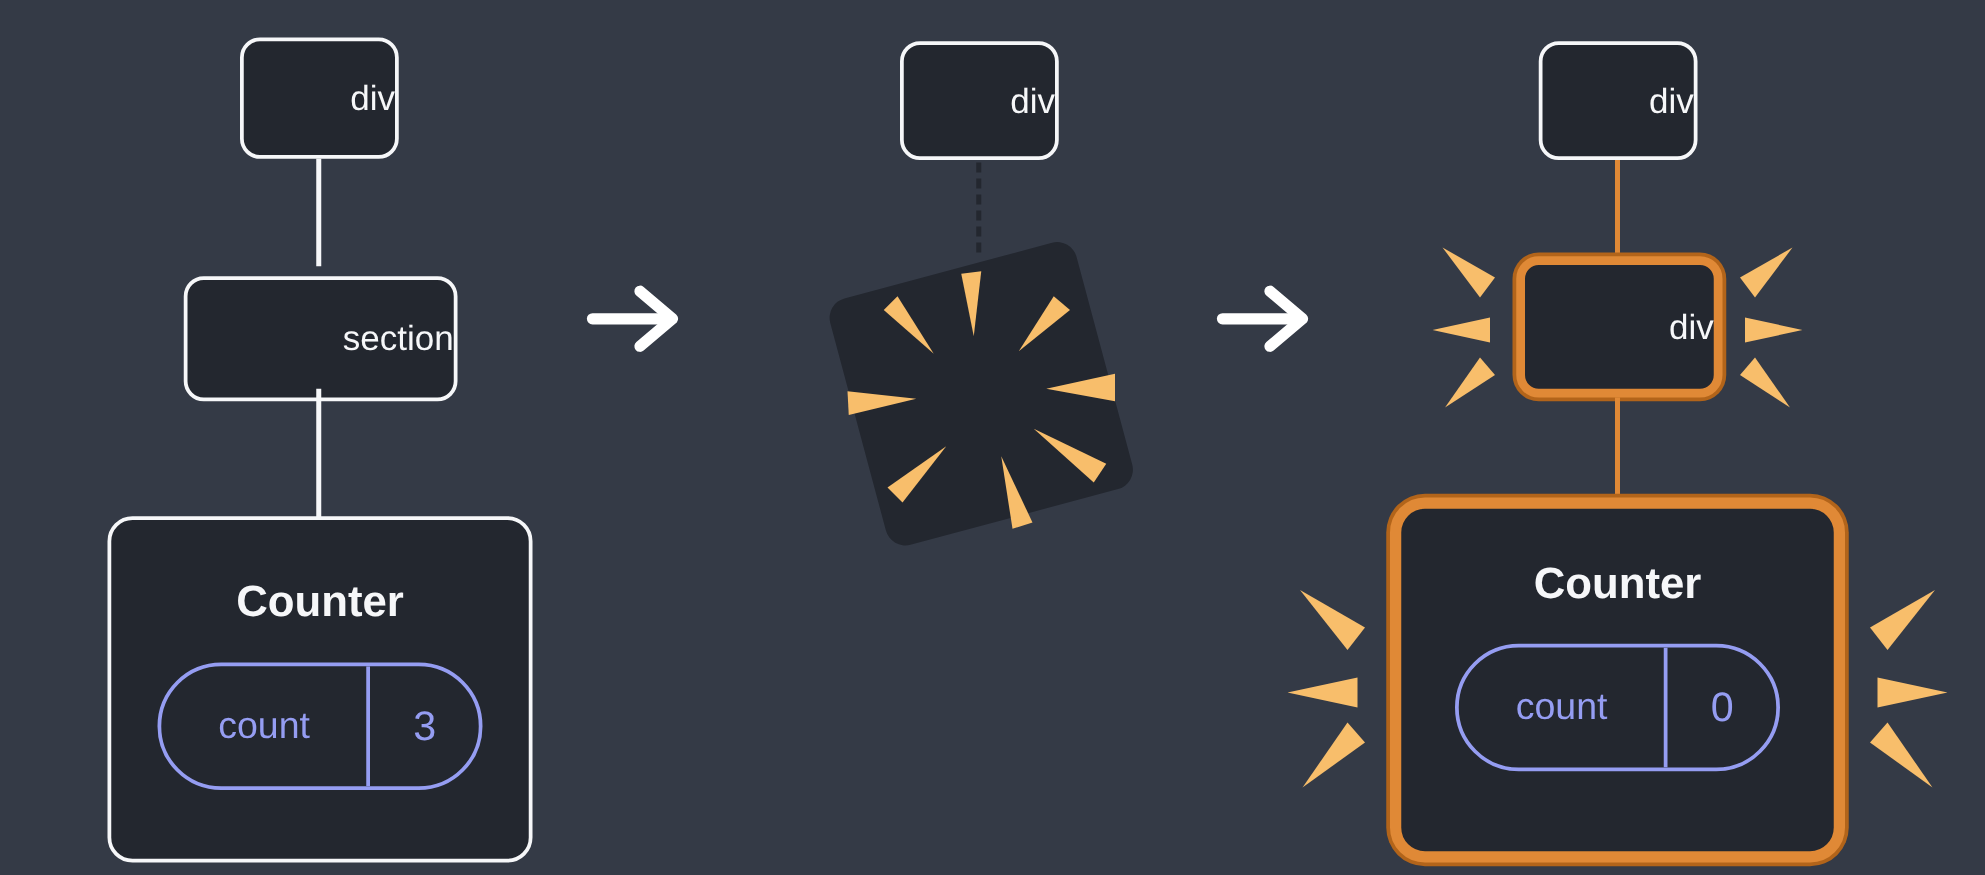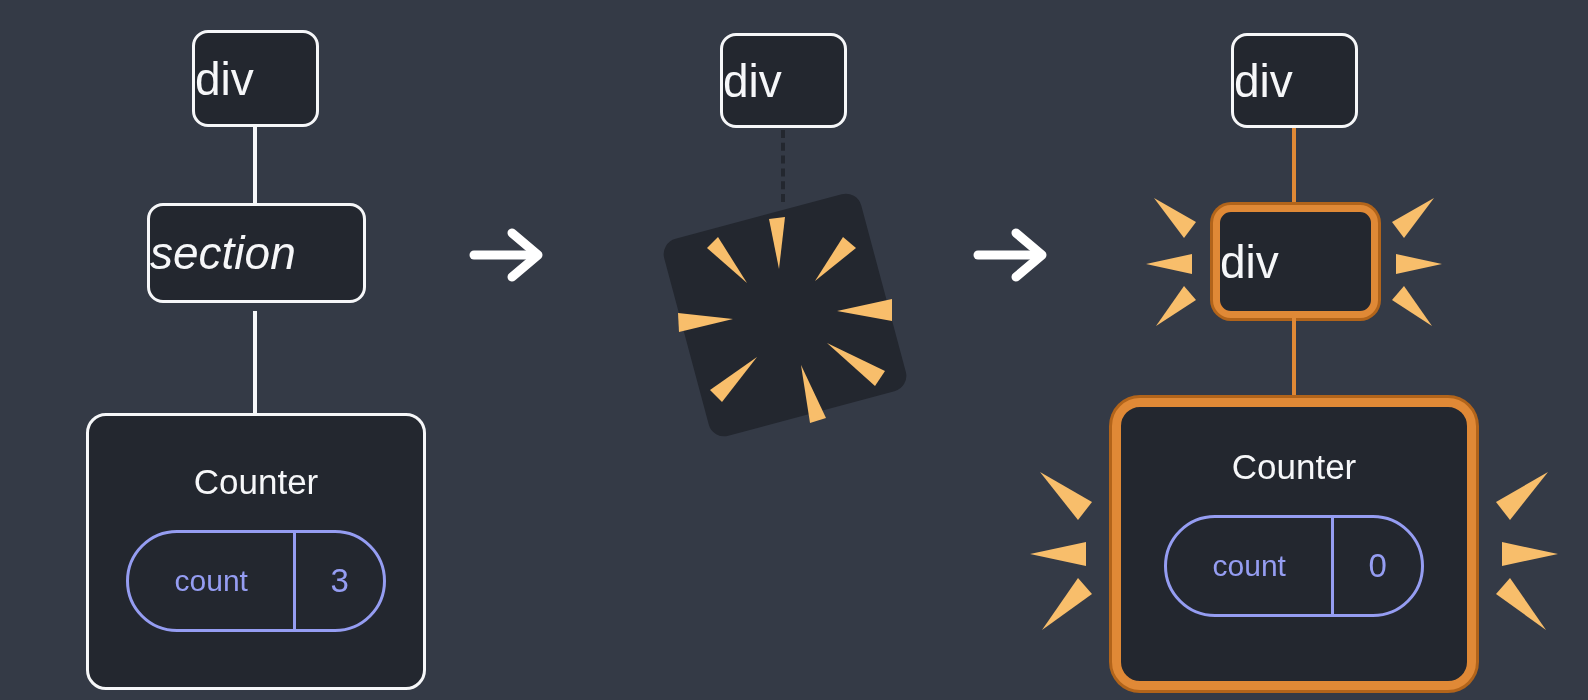--- a/index.html
+++ b/index.html
@@ -8,23 +8,23 @@
     position:relative; width:1588px; height:700px;
     background: var(--canvas-bg, #343A46);
     overflow:hidden;
     font-family:"Liberation Sans", sans-serif;
   }
   .node {
     position:absolute;
     background: var(--node-fill, #23272F);
     border: 3.5px solid var(--node-border, #F6F7F9);
     border-radius: 16px;
-    display:flex; align-items:center; justify-content:flex-start;
+    display:flex; align-items:center; justify-content:flex-end;
     color: var(--node-text, #F6F7F9);
-    font-size: 46px; font-weight: 500;
+    font-size: 28px; font-weight: 500;
   }
   .node.hl {
     border: 7px solid var(--highlight, #E08936);
     box-shadow: 0 0 0 3px var(--highlight-dark, #B2641A);
     border-radius: 18px;
   }
   .edge { position:absolute; width: 3.5px; background: var(--node-border, #F6F7F9); }
   .edge.orange { width: 4px; background: var(--highlight, #E08936); }
   .edge.dashed { width:0; background:none; border-left: 4px dashed var(--dashed-line, #23272F); }
   .component {
@@ -33,21 +33,21 @@
     border: 3.5px solid var(--node-border, #F6F7F9);
     border-radius: 20px;
     display:flex; flex-direction:column; align-items:center;
     color: var(--node-text, #F6F7F9);
   }
   .component.hl {
     border: 9px solid var(--highlight, #E08936);
     box-shadow: 0 0 0 3px var(--highlight-dark, #B2641A);
     border-radius: 28px;
   }
-  .component .title { font-size: 35px; font-weight: 400; margin-top: 46px; }
+  .component .title { font-size: 35px; font-weight: 700; margin-top: 46px; }
   .component.hl .title { margin-top: 40px; }
   .pill {
     margin-top: 28px; width: 260px; height: 102px;
     border: 3px solid var(--state-accent, #959DF2);
     border-radius: 60px;
     display:flex; overflow:hidden;
     color: var(--state-accent, #959DF2);
   }
   .pill .key { flex: 1.9; display:flex; align-items:center; justify-content:center; font-size: 30px; }
   .pill .sep { width: 3px; background: var(--state-accent, #959DF2); }
@@ -58,21 +58,21 @@
 <body>
 
 <div class="canvas">
 
   <div class="node" style="left:192px; top:30px; width:127px; height:97px;">
     <span>div</span>
   </div>
 
   <div class="edge" style="left:253px; top:127px; height:86px;"></div>
 
-  <div class="node" style="left:147px; top:203px; width:219px; height:100px;font-style:italic;">
+  <div class="node" style="left:147px; top:221px; width:219px; height:100px;">
     <span>section</span>
   </div>
 
   <div class="edge" style="left:253px; top:311px; height:103px;"></div>
 
   <div class="component" style="left:86px; top:413px; width:340px; height:277px;">
     <div class="title">Counter</div>
     <div class="pill">
       <span class="key">count</span>
       <span class="sep"></span>

